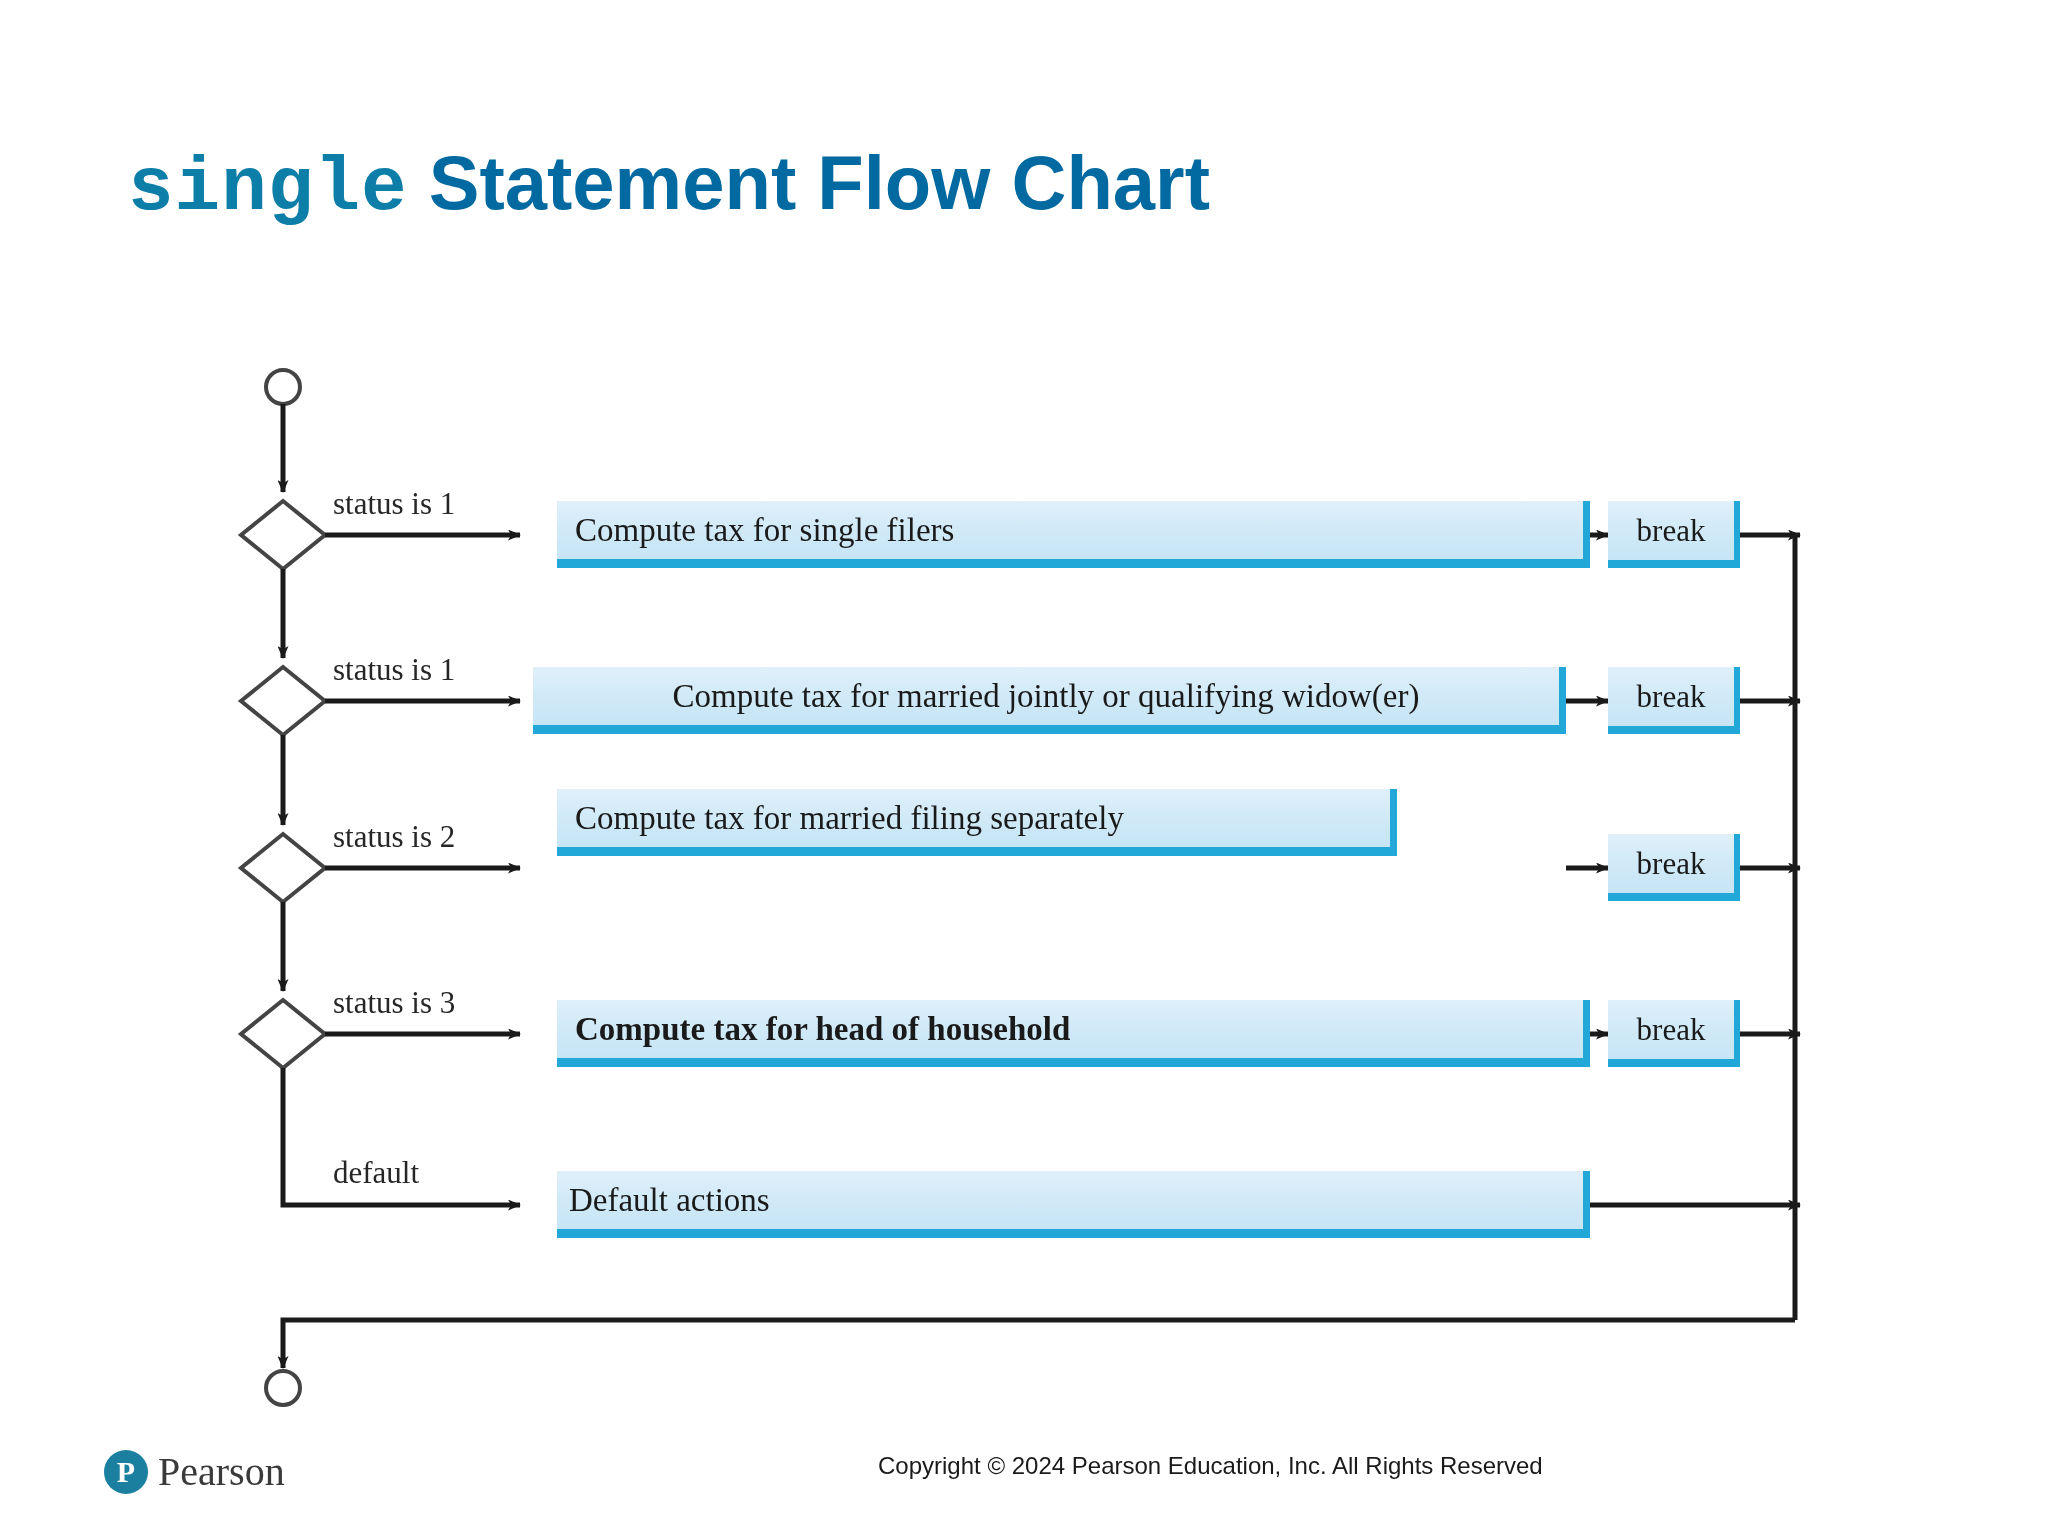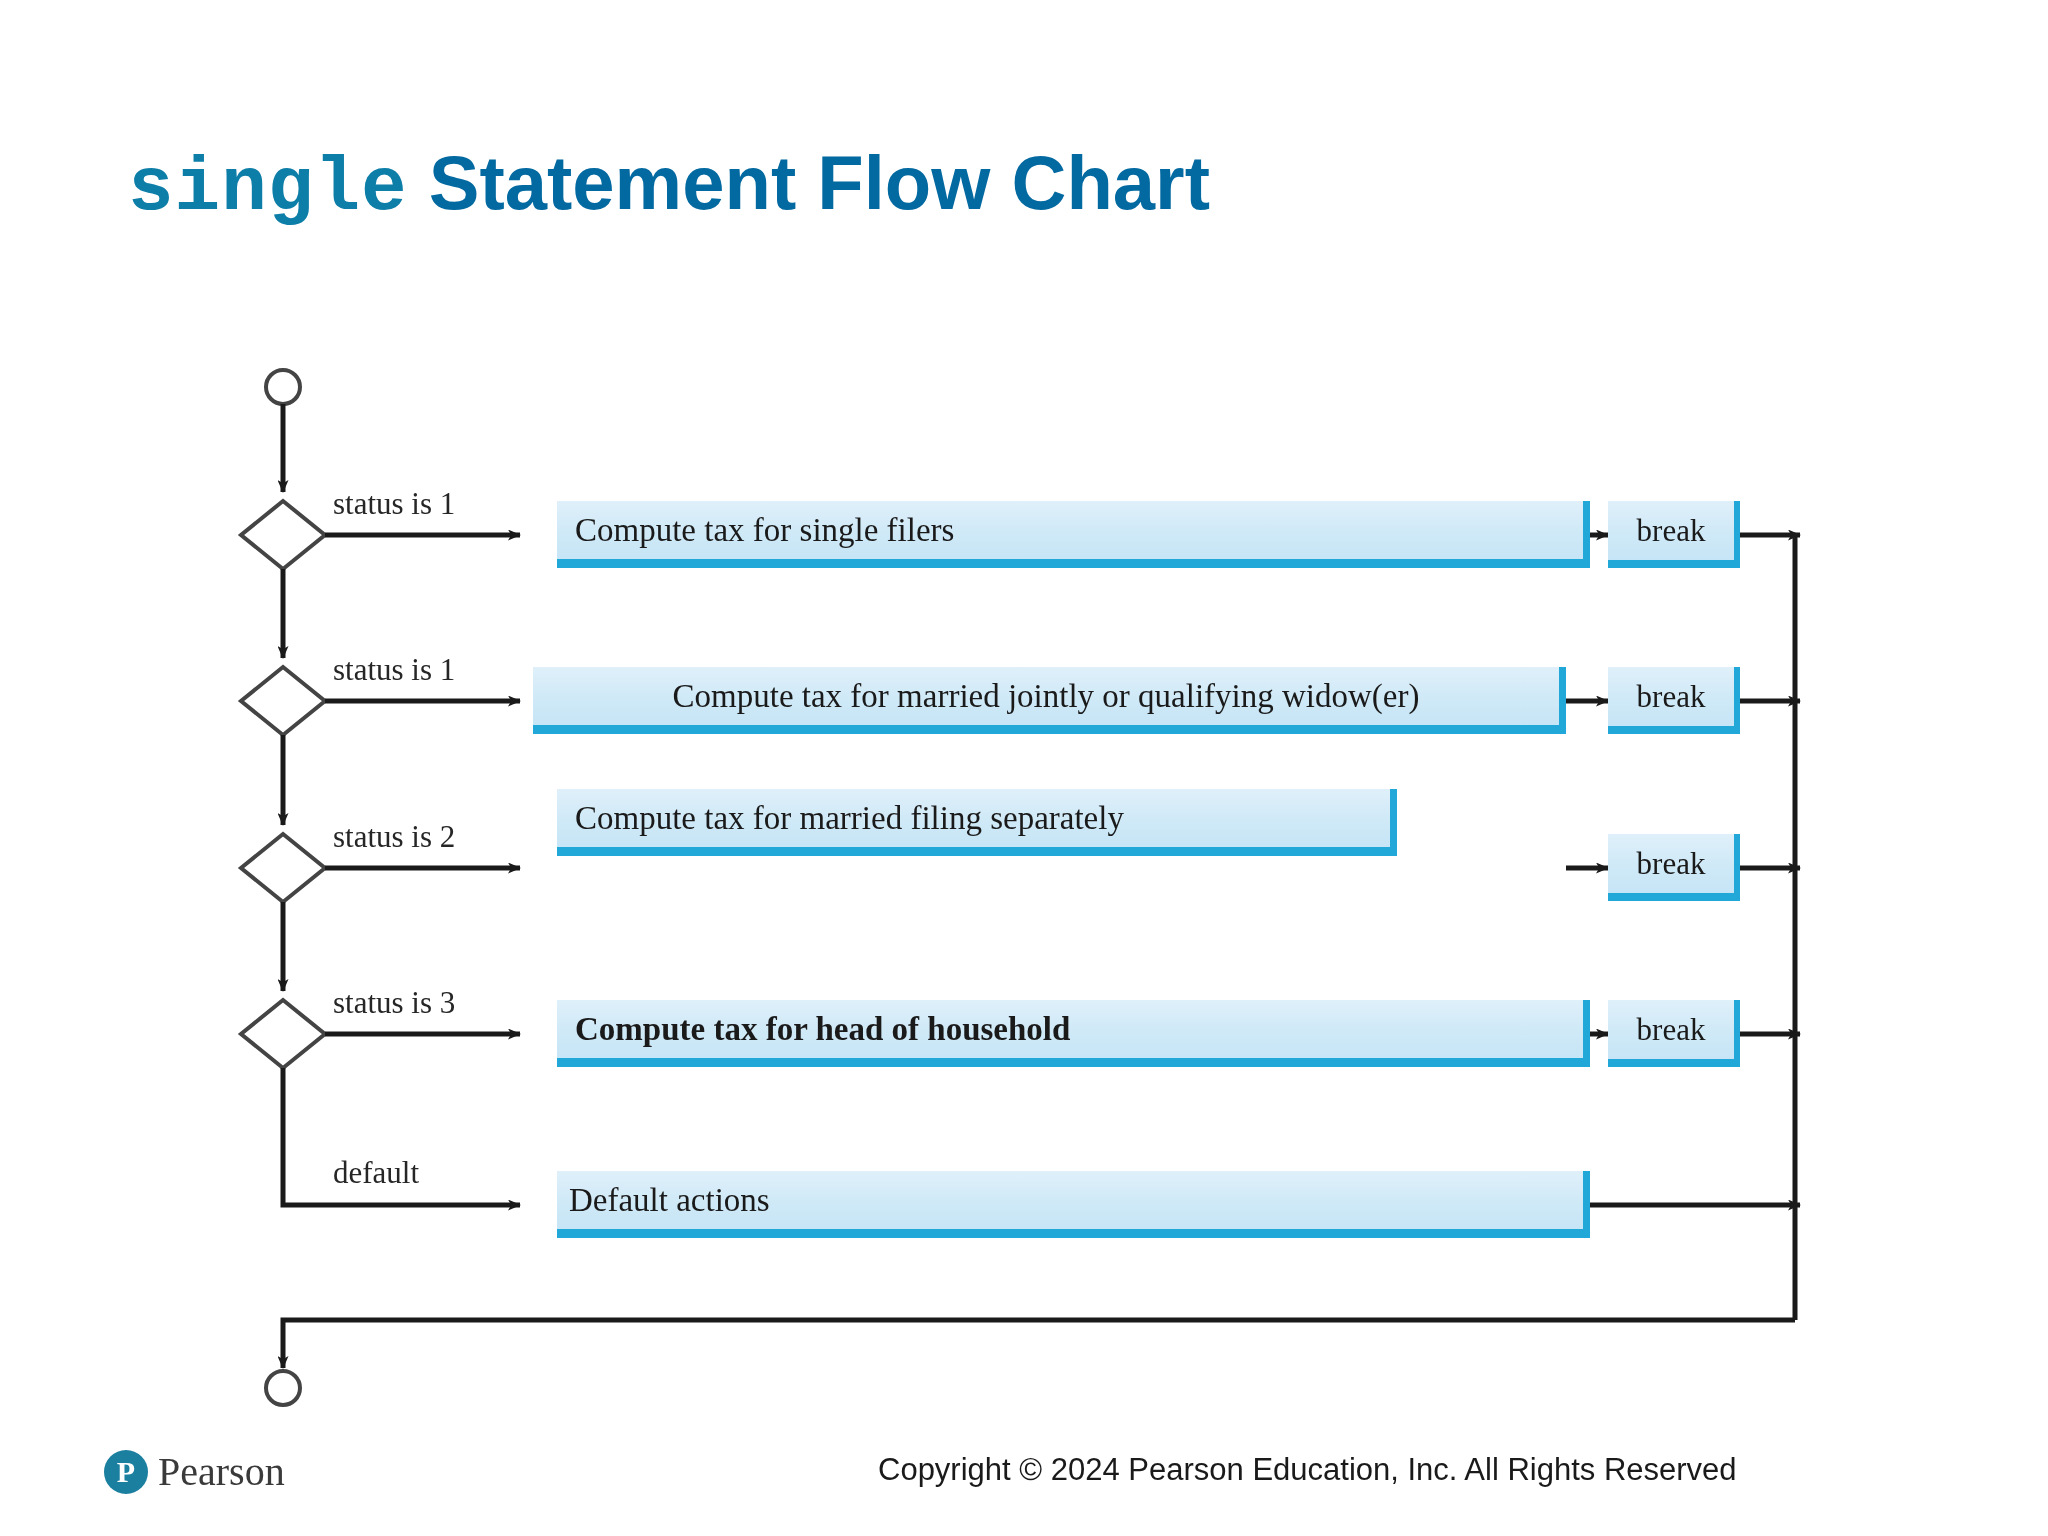--- a/index.html
+++ b/index.html
@@ -78,21 +78,21 @@
     color: #262626;
     white-space: nowrap;
   }
 
   
   #footer-copyright {
     position: absolute;
     left: 878px;
     top: 1452px;
     font-family: "Liberation Sans", sans-serif;
-    font-size: 31px;
+    font-size: 24px;
     color: #1a1a1a;
     white-space: nowrap;
   }
   #pearson-logo {
     position: absolute;
     left: 104px;
     top: 1448px;
     display: flex;
     align-items: center;
     gap: 10px;

